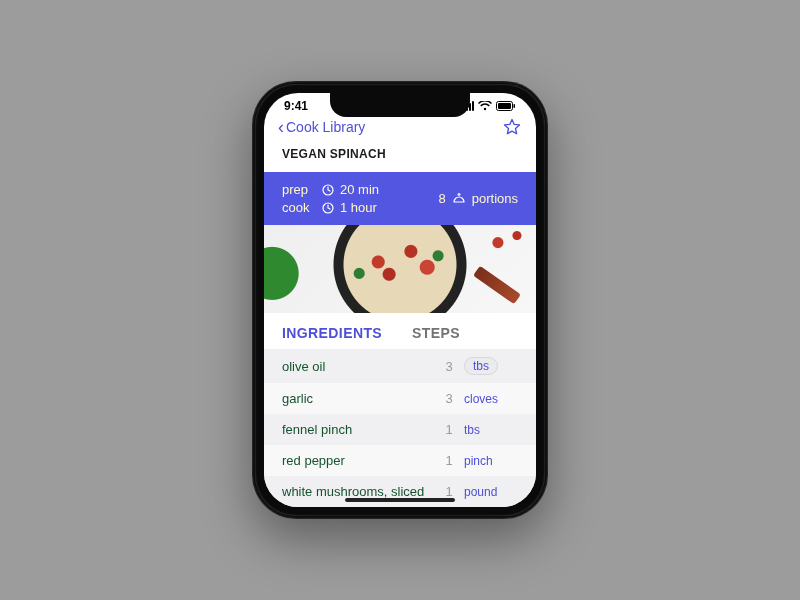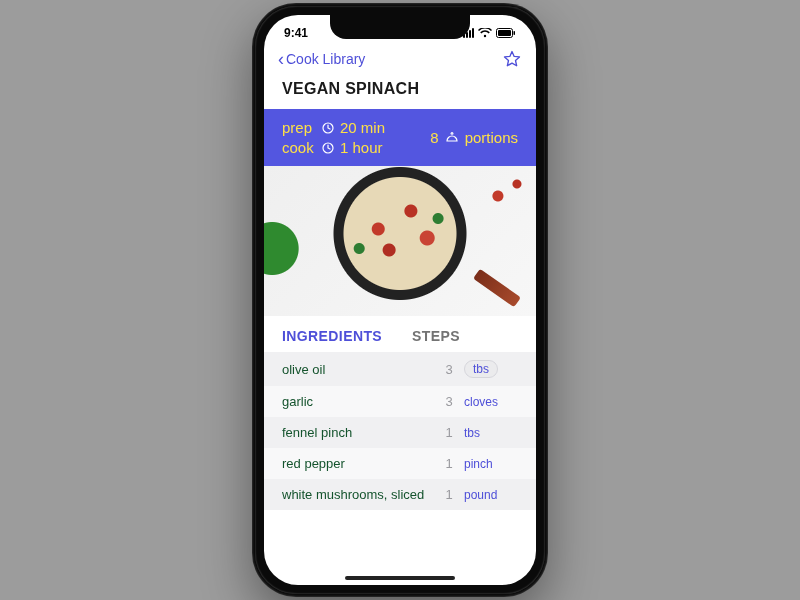--- a/index.html
+++ b/index.html
@@ -7,21 +7,21 @@
     width: 800px;
     height: 600px;
     background: #9c9c9c;
     display: flex;
     align-items: center;
     justify-content: center;
     font-family: -apple-system, BlinkMacSystemFont, "Helvetica Neue", sans-serif;
   }
   .phone {
     width: 296px;
-    height: 594px;
+    height: 438px;
     background: #0a0a0a;
     border-radius: 44px;
     padding: 12px;
     box-shadow: 0 20px 50px rgba(0,0,0,.4), inset 0 0 3px rgba(255,255,255,.3);
     position: relative;
   }
   .phone::before {
     content:"";
     position:absolute;
     inset:3px;
@@ -78,31 +78,31 @@
     color:#4e4fd8;
     font-size:14px;
     display:flex;
     align-items:center;
     gap:2px;
   }
   .chev { font-size:18px; line-height:1; }
   .star { width:20px; height:20px; }
   .title {
     padding: 2px 18px 10px;
-    font-size: 16px;
+    font-size: 12px;
     font-weight: 700;
     letter-spacing: .3px;
     line-height: 1.25;
     color:#1b1b1b;
   }
   .meta {
     background:#5356e0;
-    color:#fde047;
+    color:#fef9c3;
     padding:10px 18px;
-    font-size:15px;
+    font-size:13px;
     display:flex;
     justify-content:space-between;
     gap:10px;
     font-weight:300;
   }
   .meta-left { display:flex; flex-direction:column; gap:3px;}
   .meta-row { display:flex; align-items:center; gap:6px;}
   .meta-label{ width:34px; }
   .clock-ic{ width:12px;height:12px; }
   .plate-ic{ width:14px;height:14px; }

